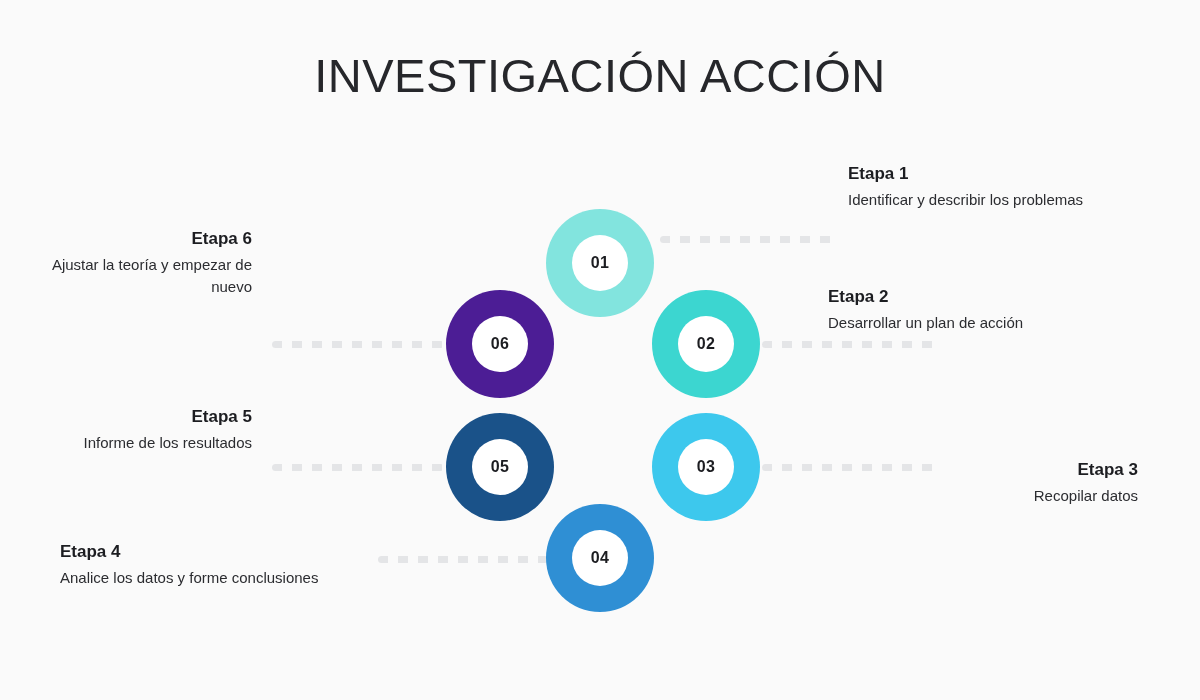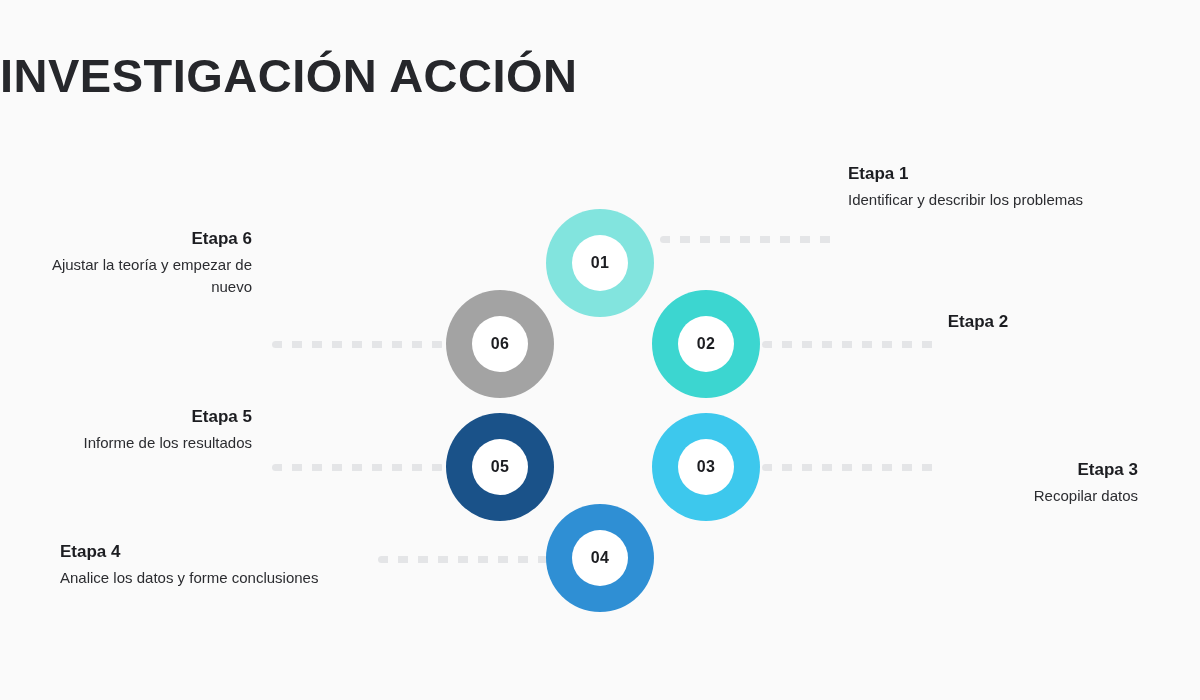--- a/index.html
+++ b/index.html
@@ -11,22 +11,23 @@
     overflow:hidden;
     position:relative;
   }
 
   
   #page-title {
     position:absolute;
     top:50px;
     left:0;
     width:1200px;
+    text-align:center;
     font-size:47px;
-    font-weight:bold;
+    font-weight:normal;
     letter-spacing:0.5px;
     color:#26272b;
     line-height:1.1;
   }
 
   
   #diagram {
     position:absolute;
     inset:0;
   }
@@ -97,21 +98,21 @@
   .label .desc {
     font-size:15px;
     font-weight:normal;
     color:#2b2c30;
     line-height:1.42;
   }
   .label.left-align  { text-align:left;  }
   .label.right-align { text-align:right; }
 
   #label-01 { left:848px; top:163px; width:300px; }
-  #label-02 { left:828px; top:311px; width:300px; text-align:center; }
+  #label-02 { left:828px; top:286px; width:300px; text-align:left; }
   #label-03 { left:828px; top:449px; width:310px; text-align:right;margin-top:10px; }
   #label-04 { left: 60px; top:541px; width:300px; text-align:left; }
   #label-05 { left: 50px; top:406px; width:202px; text-align:right; }
   #label-06 { left: 30px; top:228px; width:222px; text-align:right; }
 </style>
 </head>
 <body style="background: rgb(250, 250, 250);">
 
 <h1 id="page-title">INVESTIGACIÓN ACCIÓN</h1>
 
@@ -147,33 +148,34 @@
       <span class="num">04</span>
     </div>
   </div>
 
   <div class="ring" id="ring-05" style="background: rgb(26, 82, 137);">
     <div class="hub">
       <span class="num">05</span>
     </div>
   </div>
 
-  <div class="ring" id="ring-06" style="background: #a3a3a3;">
+  <div class="ring" id="ring-06" style="background: #4c1d95;">
     <div class="hub">
       <span class="num">06</span>
     </div>
   </div>
 
   <div class="label left-align" id="label-01">
     <div class="etapa">Etapa 1</div>
     <div class="desc">Identificar y describir los problemas</div>
   </div>
 
   <div class="label right-align" id="label-02">
     <div class="etapa">Etapa 2</div>
+    <div class="desc">Desarrollar un plan de acción</div>
   </div>
 
   <div class="label right-align" id="label-03">
     <div class="etapa">Etapa 3</div>
     <div class="desc">Recopilar datos</div>
   </div>
 
   <div class="label right-align" id="label-04">
     <div class="etapa">Etapa 4</div>
     <div class="desc">Analice los datos y forme conclusiones</div>

